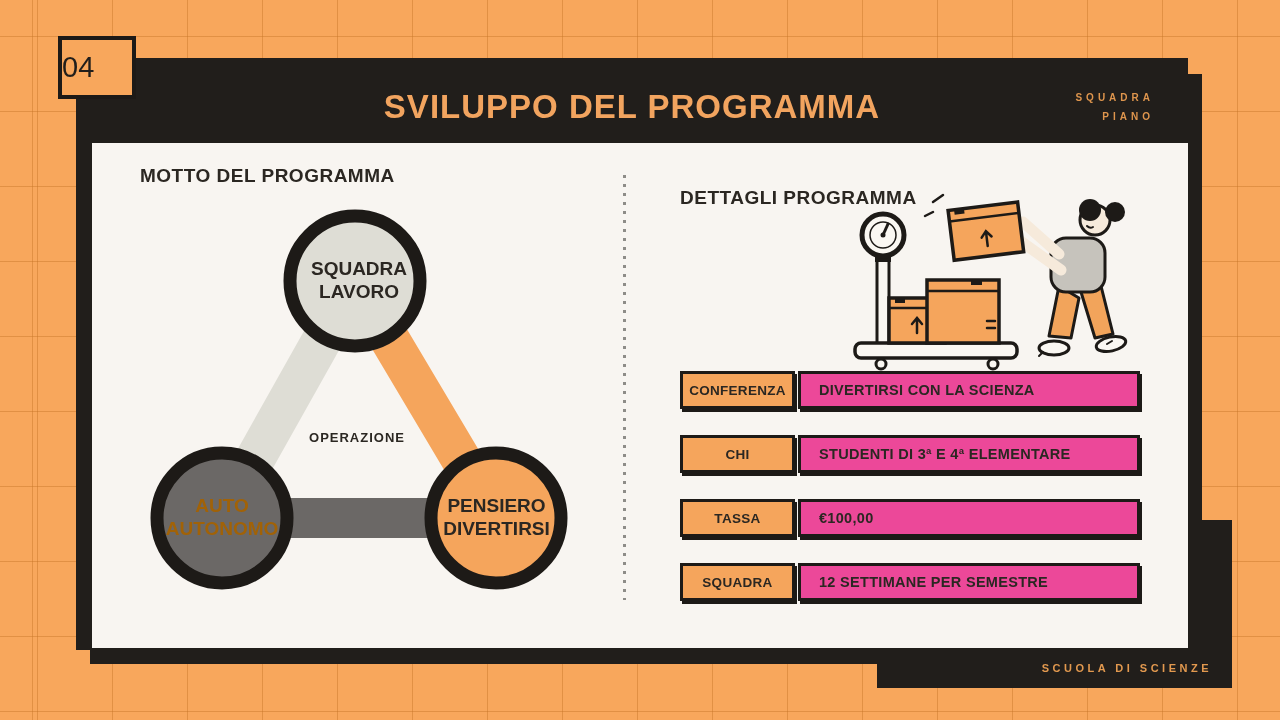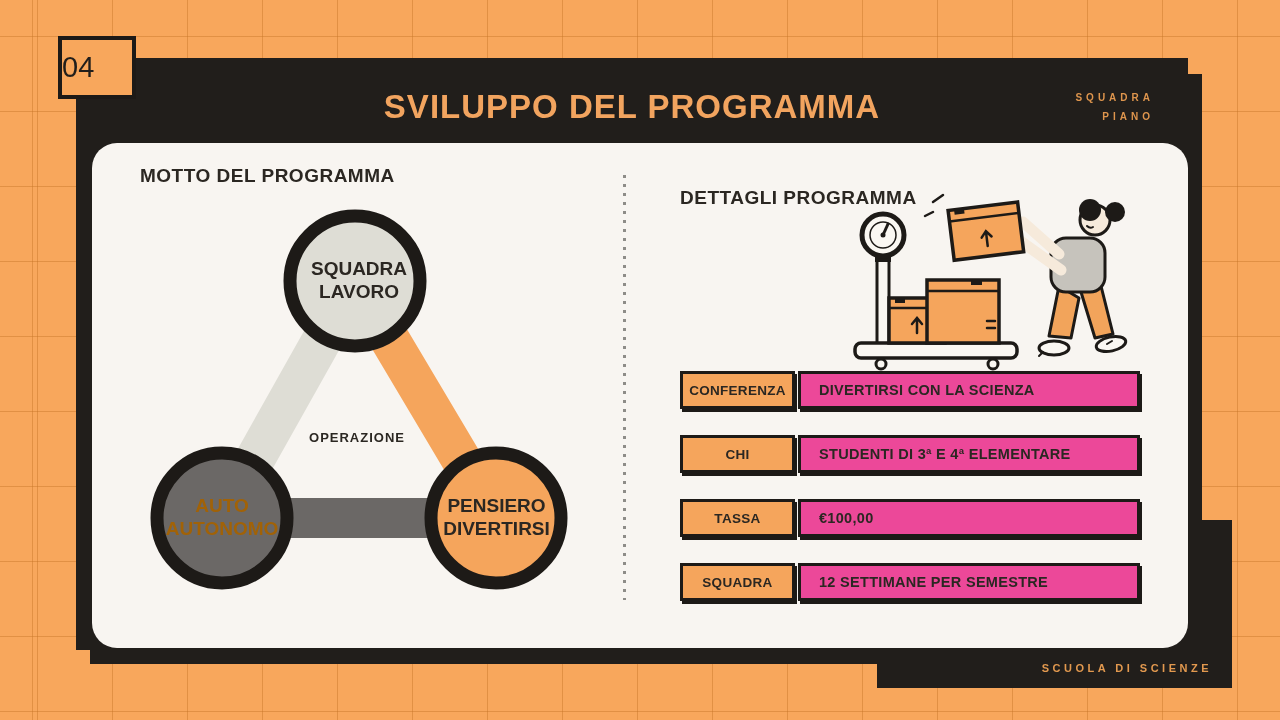--- a/index.html
+++ b/index.html
@@ -53,21 +53,20 @@
     position:absolute; left:58px; top:36px; width:78px; height:63px;
     background:#F8A75C; border:4px solid #1D1A17;
     display:flex; align-items:center; justify-content:flex-start;
     font-size:29px; font-weight:400; color:#211E1B;
   }
 
   
   .panel {
     position:absolute; left:16px; top:85px; width:1096px; height:505px;
     background:#F8F5F1;
-    border-radius:25px;
   }
 
   .section-heading {
     position:absolute; font-size:19px; font-weight:bold; letter-spacing:.5px;
     color:#2B2722; white-space:nowrap;
   }
   .heading-left  { left:48px;  top:22px; }
   .heading-right { left:588px; top:44px; }
 
   

